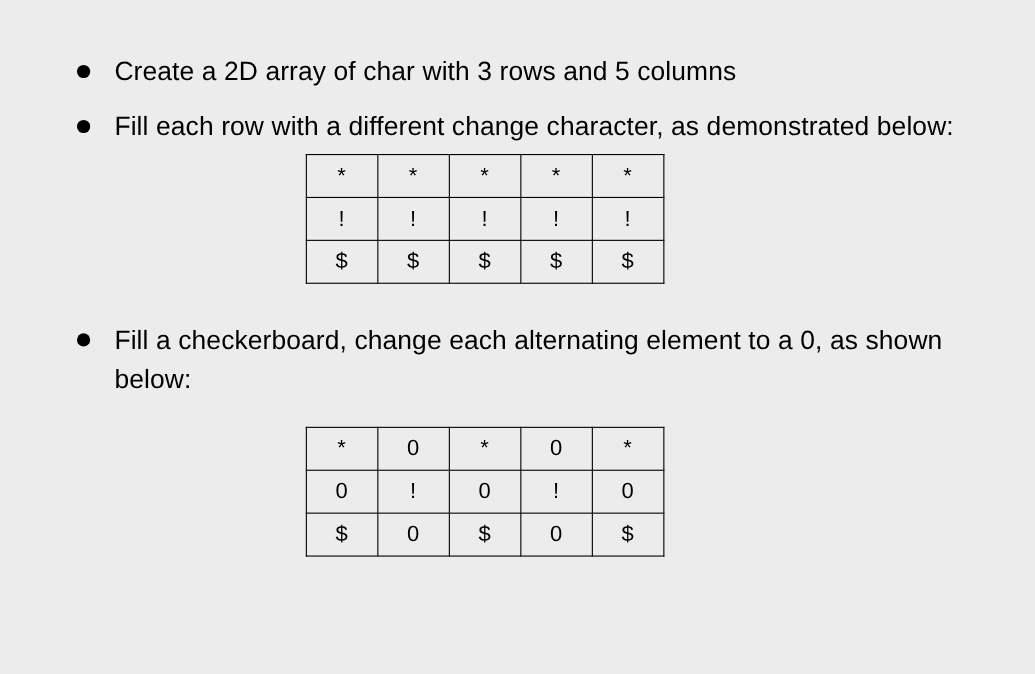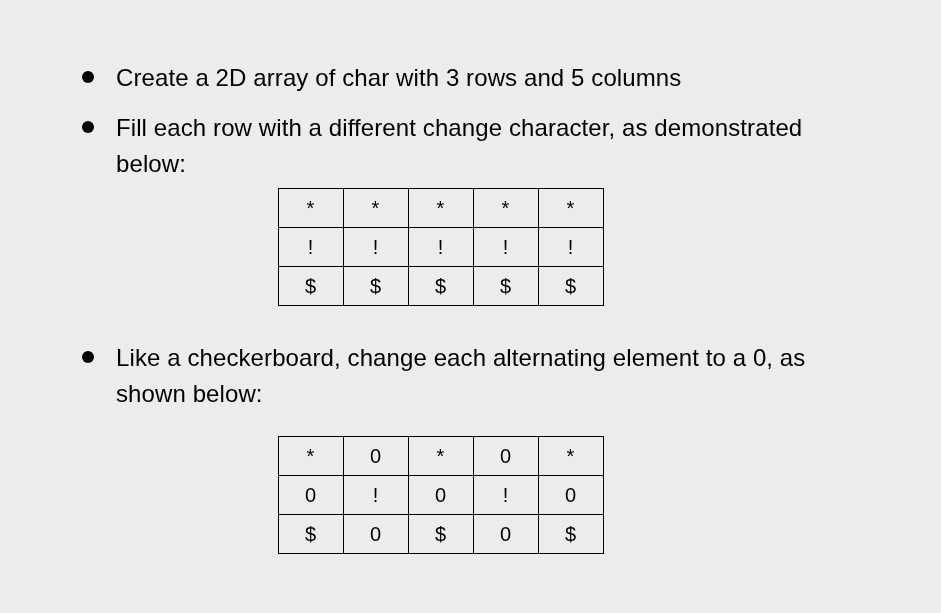--- a/index.html
+++ b/index.html
@@ -10,21 +10,21 @@
     background: #ececec;
     font-family: "Avenir Next", "Avenir", "Segoe UI", "Helvetica Neue", Arial, sans-serif;
     color: #000;
   }
   .page {
     box-sizing: border-box;
     padding: 48px 64px 28px 64px;
   }
   ul.bullets {
     list-style: none;
-    margin: 12px;
+    margin: 0;
     padding: 0;
   }
   ul.bullets > li {
     position: relative;
     padding-left: 40px;
     margin-bottom: 14px;
   }
   ul.bullets > li::before {
     content: "";
     position: absolute;
@@ -92,21 +92,21 @@
           <td>$</td>
           <td>$</td>
           <td>$</td>
           <td>$</td>
         </tr>
       </tbody>
           </table>
     </div>
   </li>
   <li>
-    <div class="line">Like a checkerboard, change each alternating element to a 0, as shown below:</div>
+    <div class="line">Fill a checkerboard, change each alternating element to a 0, as shown below:</div>
     <div class="table-wrap" style="padding-top:18px;">
       <table class="grid">
         <tbody>
               <tr>
           <td>*</td>
           <td>0</td>
           <td>*</td>
           <td>0</td>
           <td>*</td>
         </tr>

